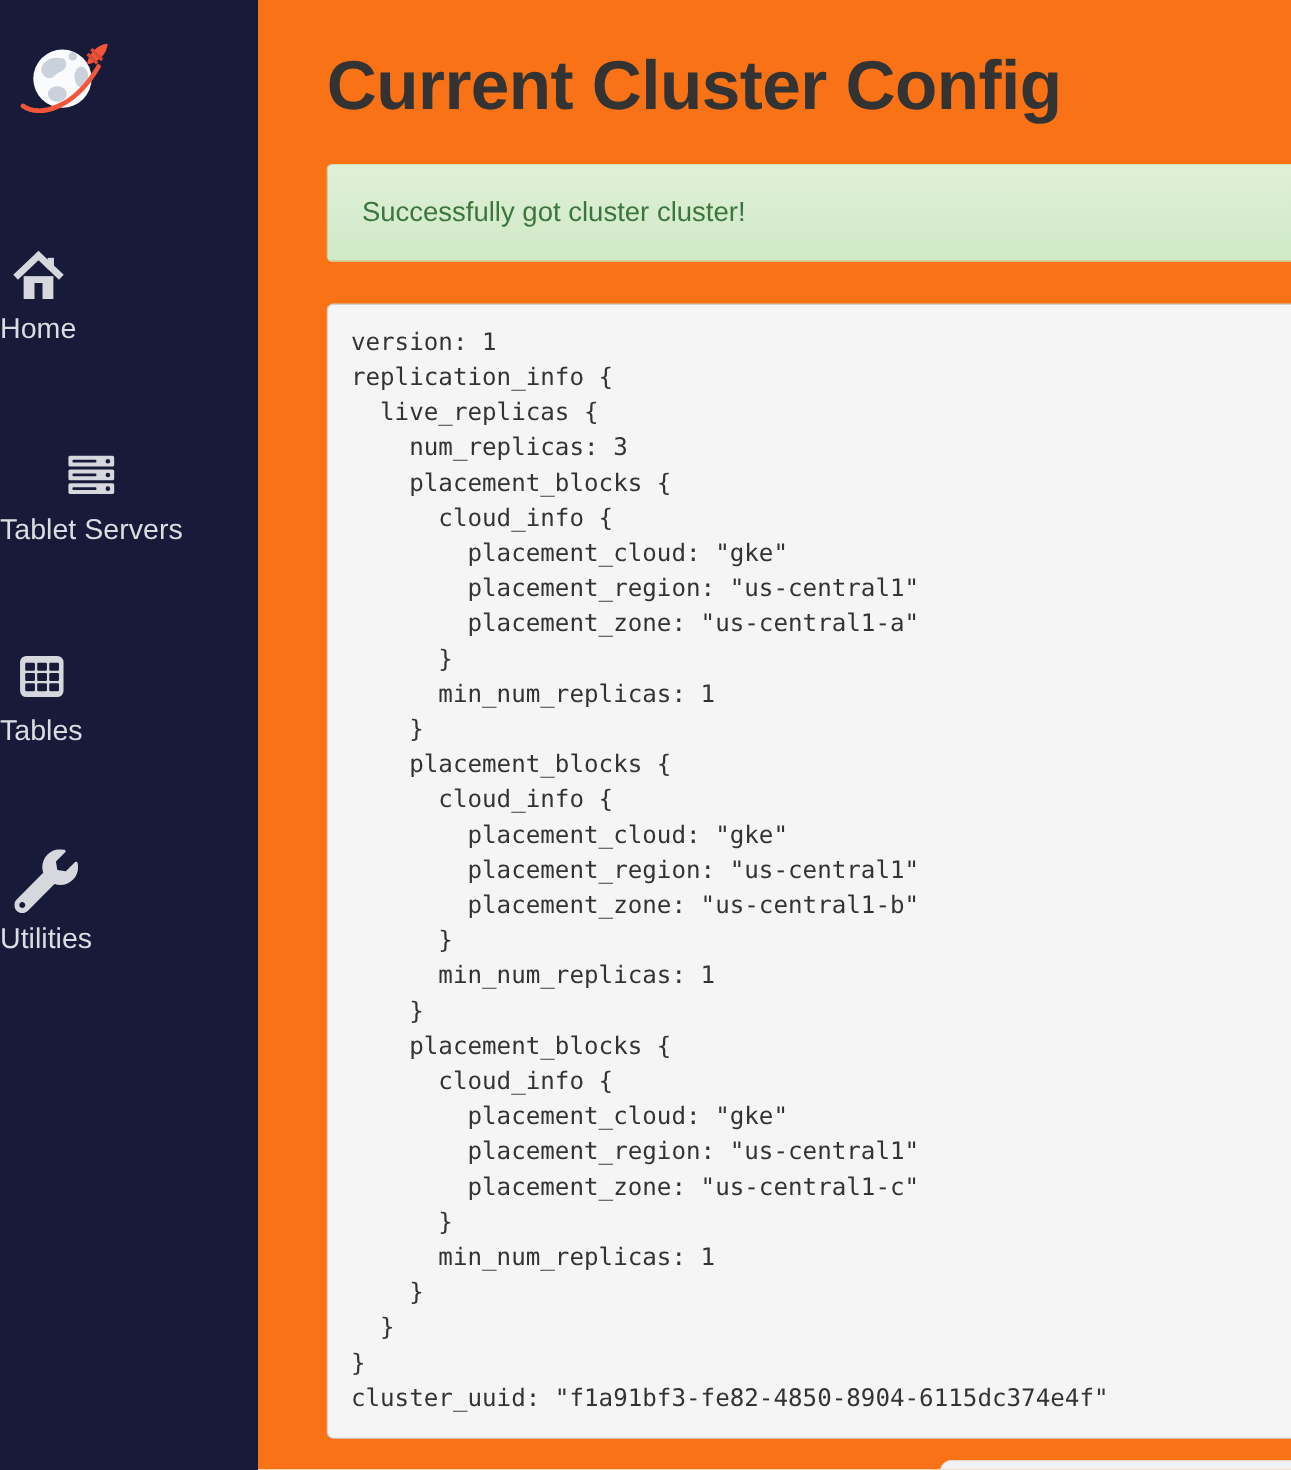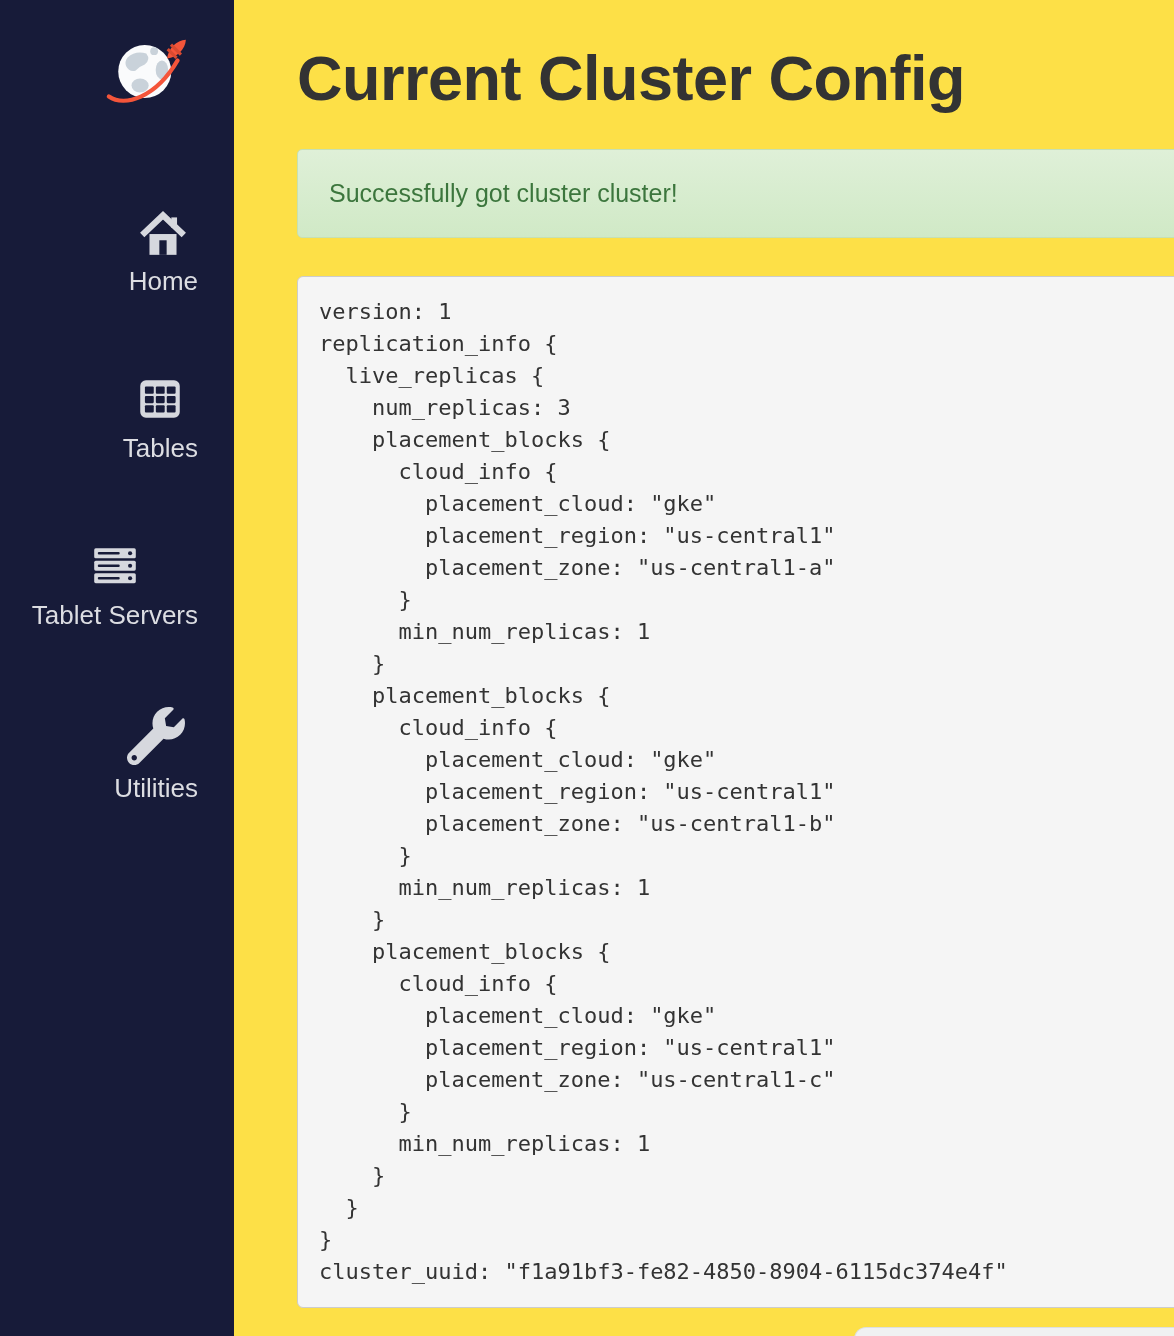--- a/index.html
+++ b/index.html
@@ -7,22 +7,23 @@
     width: 1174px; height: 1336px;
     overflow: hidden;
     background: #ffffff;
     font-family: "Liberation Sans", sans-serif;
   }
   
   .sidebar {
     position: fixed; left: 0; top: 0;
     width: 234px; height: 1336px;
     background: #171b39;
-    display: flex; flex-direction: column; align-items: flex-end;
+    display: flex; flex-direction: column; align-items: flex-start;
     padding-right: 36px;
+    gap: 16px;
   }
   .logo {
     margin-top: 34px; margin-left: 16px;
     display: block; cursor: pointer;
   }
   .nav-item {
     display: flex; flex-direction: column; align-items: center;
     gap: 9px;
     margin-top: 0;
     cursor: pointer; text-decoration: none;
@@ -34,21 +35,21 @@
     white-space: nowrap;
   }
   .nav-icon { display: block; }
   
   .main {
     position: relative;
     margin-left: 234px;
     width: 940px; height: 1336px;
     padding: 44px 0 11px 63px;
     overflow: hidden;
-    background: #fde047;
+    background: #f97316;
   }
   .page-title {
     font-size: 63px; font-weight: bold; color: #333;
     line-height: 1.1; letter-spacing: -0.5px;
   }
   .alert-success {
     margin-top: 36px;
     width: 1100px;
     background: linear-gradient(180deg, #dff0d8 0%, #d0e9c6 100%);
     border: 1px solid #c5e0b4;
@@ -105,57 +106,57 @@
   </a>
 
   <a class="nav-item first">
     <svg class="nav-icon" width="52" height="50" viewBox="0 0 100 96">
       <rect x="66" y="18" width="11" height="20" fill="#d6d8de"></rect>
       <path d="M10 52 L50 14 L90 52" fill="none" stroke="#d6d8de" stroke-width="12" stroke-linejoin="miter"></path>
       <rect x="24" y="50" width="52" height="40" fill="#d6d8de"></rect>
       <rect x="43" y="62" width="14" height="28" fill="#171b39"></rect>
     </svg>
     <span class="nav-label">Home</span>
+  </a>
+
+  <a class="nav-item">
+    <svg class="nav-icon" width="54" height="52" viewBox="0 0 100 100">
+      <g fill="#d6d8de">
+        <rect x="10" y="16" width="80" height="19" rx="3"></rect>
+        <rect x="10" y="40" width="80" height="19" rx="3"></rect>
+        <rect x="10" y="64" width="80" height="19" rx="3"></rect>
+      </g>
+      <g fill="#171b39">
+        <rect x="17" y="23" width="42" height="5" rx="2"></rect>
+          <circle cx="79" cy="25.5" r="4"></circle>
+        <rect x="17" y="47" width="42" height="5" rx="2"></rect>
+          <circle cx="79" cy="49.5" r="4"></circle>
+        <rect x="17" y="71" width="42" height="5" rx="2"></rect>
+          <circle cx="79" cy="73.5" r="4"></circle>
+      </g>
+    </svg>
+    <span class="nav-label">Tablet Servers</span>
   </a>
 
   <a class="nav-item">
     <svg class="nav-icon" width="52" height="52" viewBox="0 0 100 100">
       <rect x="12" y="14" width="76" height="72" rx="11" fill="#d6d8de"></rect>
       <g fill="#171b39">
         <rect x="21" y="26" width="17" height="14" rx="2"></rect>
           <rect x="42" y="26" width="17" height="14" rx="2"></rect>
           <rect x="63" y="26" width="17" height="14" rx="2"></rect>
         <rect x="21" y="44" width="17" height="14" rx="2"></rect>
           <rect x="42" y="44" width="17" height="14" rx="2"></rect>
           <rect x="63" y="44" width="17" height="14" rx="2"></rect>
         <rect x="21" y="62" width="17" height="14" rx="2"></rect>
           <rect x="42" y="62" width="17" height="14" rx="2"></rect>
           <rect x="63" y="62" width="17" height="14" rx="2"></rect>
       </g>
     </svg>
     <span class="nav-label">Tables</span>
-  </a>
-
-  <a class="nav-item">
-    <svg class="nav-icon" width="54" height="52" viewBox="0 0 100 100">
-      <g fill="#d6d8de">
-        <rect x="10" y="16" width="80" height="19" rx="3"></rect>
-        <rect x="10" y="40" width="80" height="19" rx="3"></rect>
-        <rect x="10" y="64" width="80" height="19" rx="3"></rect>
-      </g>
-      <g fill="#171b39">
-        <rect x="17" y="23" width="42" height="5" rx="2"></rect>
-          <circle cx="79" cy="25.5" r="4"></circle>
-        <rect x="17" y="47" width="42" height="5" rx="2"></rect>
-          <circle cx="79" cy="49.5" r="4"></circle>
-        <rect x="17" y="71" width="42" height="5" rx="2"></rect>
-          <circle cx="79" cy="73.5" r="4"></circle>
-      </g>
-    </svg>
-    <span class="nav-label">Tablet Servers</span>
   </a>
 
   <a class="nav-item">
     <svg class="nav-icon" width="58" height="58" viewBox="0 0 512 512">
       <path fill="#d6d8de" d="M507.73 109.1c-2.24-9.03-13.54-12.09-20.12-5.51l-74.36 74.36-67.88-11.31-11.31-67.88 74.36-74.36c6.62-6.62 3.43-17.9-5.66-20.16-47.38-11.74-99.55.91-136.58 37.93-39.64 39.64-50.55 97.1-34.05 147.2L18.74 402.76c-24.99 24.99-24.99 65.51 0 90.5 24.99 24.99 65.51 24.99 90.5 0l213.21-213.21c50.12 16.71 107.47 5.68 147.37-34.22 37.07-37.07 49.7-89.32 37.91-136.73zM64 472c-13.25 0-24-10.75-24-24 0-13.26 10.75-24 24-24s24 10.74 24 24c0 13.25-10.75 24-24 24z"></path>
     </svg>
     <span class="nav-label">Utilities</span>
   </a>
 
 </aside>

